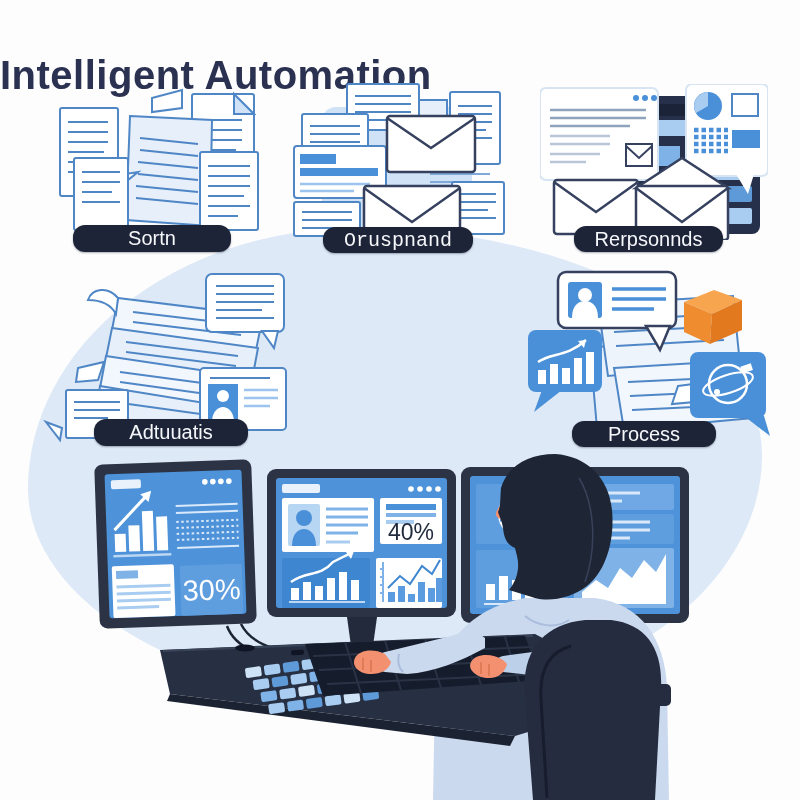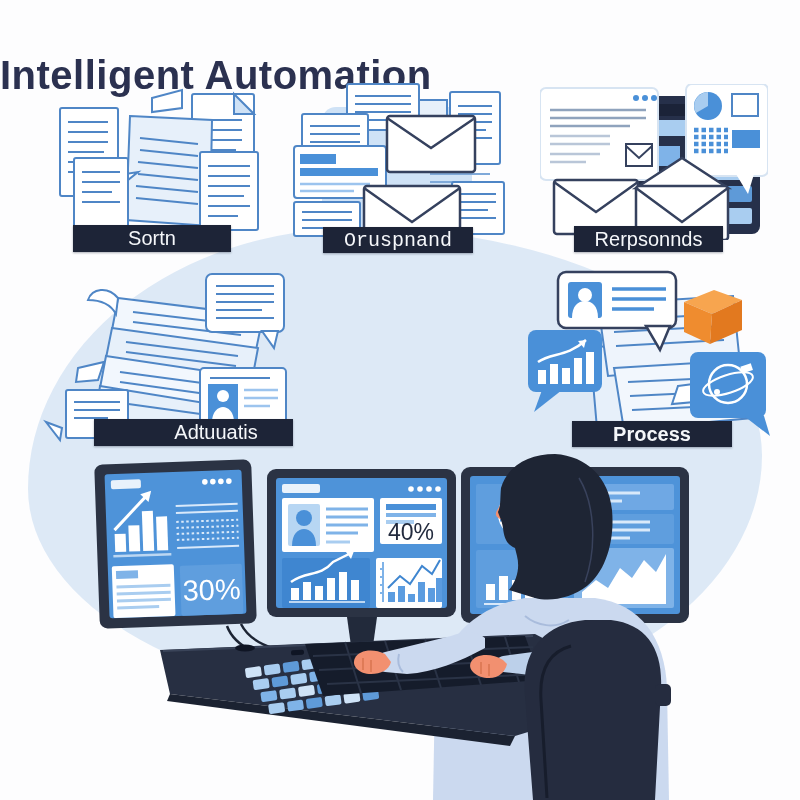--- a/index.html
+++ b/index.html
@@ -3,28 +3,28 @@
 <meta charset="utf-8">
 <style>
   html,body{margin:0;padding:0;}
   body{width:800px;height:800px;background:#fdfdfe;position:relative;overflow:hidden;
        font-family:"Liberation Sans",sans-serif;}
   .blob{position:absolute;left:28px;top:228px;width:734px;height:474px;background:#dde9f6;
         border-radius:45% 55% 48% 52% / 55% 48% 52% 45%;z-index:1;}
   .title{position:absolute;top:26px;left:0;width:800px;font-size:40px;
          font-weight:800;color:#2b3150;letter-spacing:.5px;z-index:2;}
   .illus{position:absolute;z-index:2;}
-  .pill{position:absolute;background:#1d2437;color:#f5f7fa;border-radius:0;display:flex;
+  .pill{position:absolute;background:#1d2437;color:#f5f7fa;border-radius:12px;display:flex;
         align-items:center;justify-content:center;font-size:20px;z-index:3;
         box-shadow:0 1px 2px rgba(20,28,48,.35);}
   #pill-sort{left:73px;top:225px;width:158px;height:27px;}
   #pill-organize{left:323px;top:227px;width:150px;height:26px;font-family:Liberation Mono, monospace;}
   #pill-respond{left:574px;top:226px;width:149px;height:26px;}
-  #pill-automate{left:94px;top:419px;width:154px;height:27px;padding-left:45px;}
-  #pill-process{left:572px;top:421px;width:160px;height:26px;font-weight:bold;}
+  #pill-automate{left:94px;top:419px;width:154px;height:27px;}
+  #pill-process{left:572px;top:421px;width:144px;height:26px;}
   #illus-sort{left:52px;top:86px;width:215px;height:150px;}
   #illus-organize{left:292px;top:82px;width:215px;height:160px;}
   #illus-respond{left:540px;top:84px;width:228px;height:156px;}
   #illus-automate{left:38px;top:272px;width:250px;height:172px;}
   #illus-process{left:528px;top:268px;width:248px;height:180px;}
   #workstation{left:55px;top:448px;width:690px;height:352px;}
   svg{display:block;}
   svg text{font-family:"Liberation Sans",sans-serif;}
 </style>
 </head>

